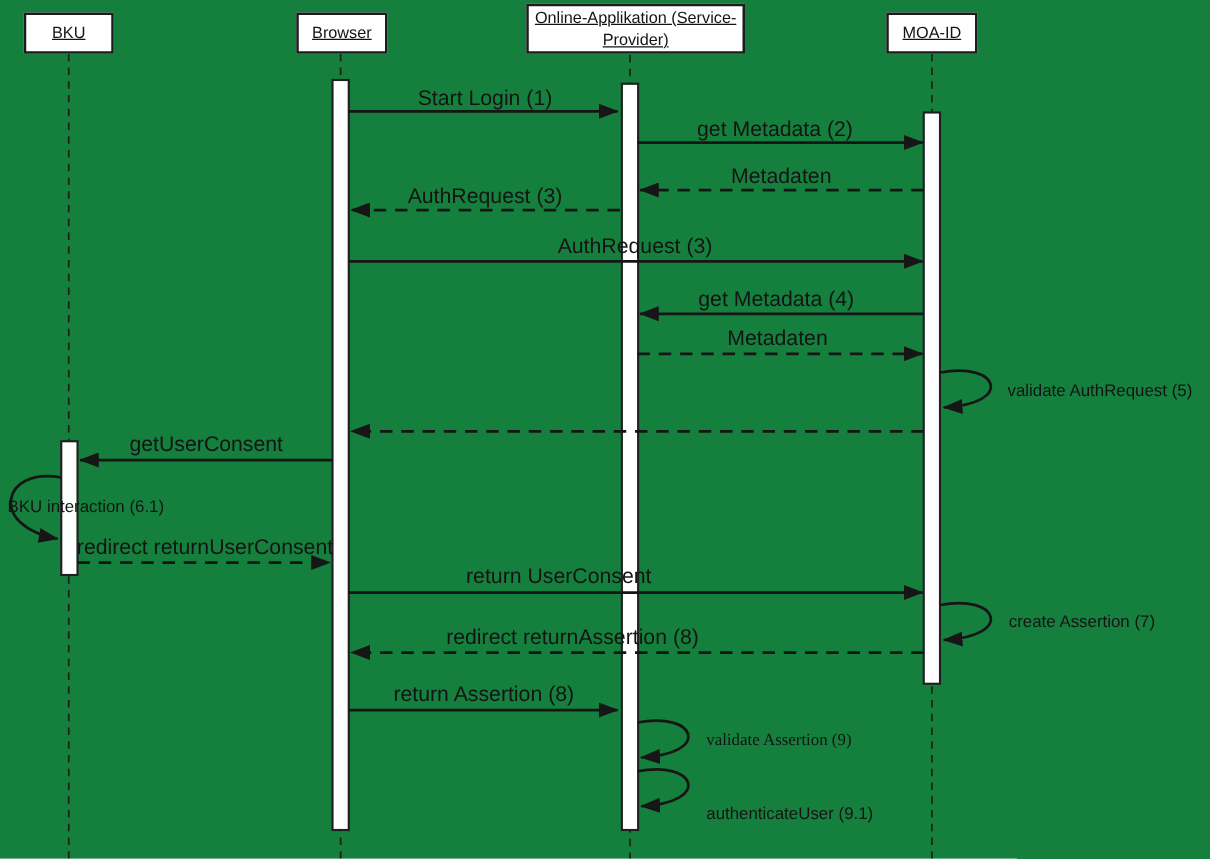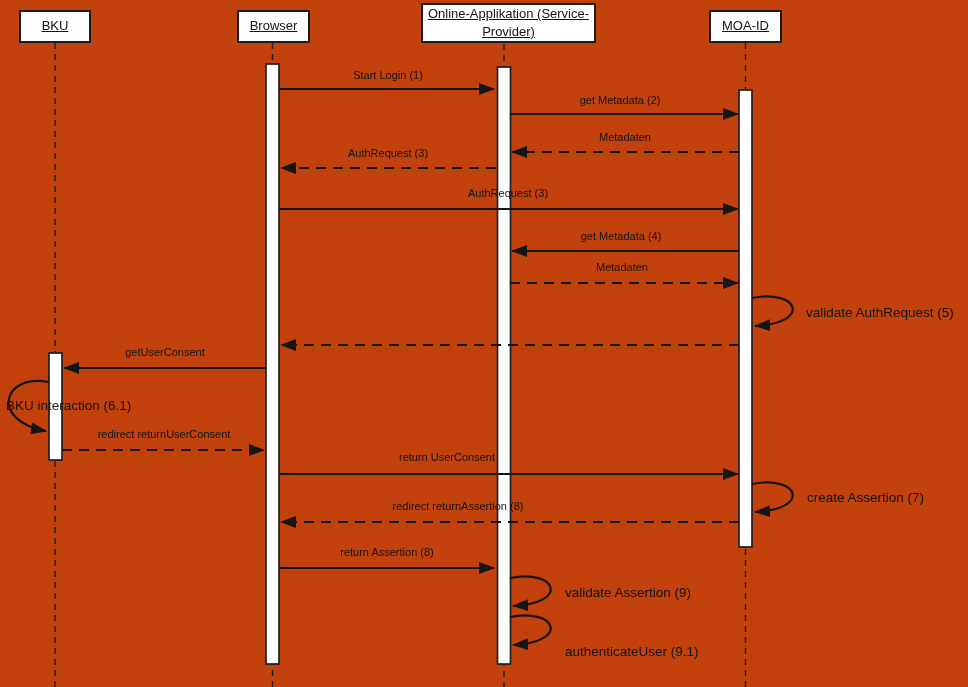--- a/index.html
+++ b/index.html
@@ -1,20 +1,20 @@
 <!DOCTYPE html>
 <html><head>
 <meta charset="utf-8">
 <style>
   html, body { margin: 0; padding: 0; background: #fff; }
   .canvas {
     position: relative;
     width: 968px;
     height: 687px;
-    background: #c2410c;
+    background: #15803d;
     font-family: "Liberation Sans", sans-serif;
     color: #141414;
     overflow: hidden;
   }
   .layer { position: absolute; left: 0; top: 0; }
   .lifeline { stroke: #1f1f1f; stroke-width: 1.4; stroke-dasharray: 6 5; fill: none; }
   .act { fill: #ffffff; stroke: #1f1f1f; stroke-width: 1.7; }
   .msg { stroke: #161616; stroke-width: 2.2; fill: none; }
   .dashed { stroke-dasharray: 10 7; }
   .loop { fill: none; stroke: #161616; stroke-width: 2.2; }
@@ -30,21 +30,21 @@
   }
   .actor span {
     text-decoration: underline;
     font-size: 13px;
     line-height: 1.4;
     padding: 0 2px;
   }
   .mlabel {
     position: absolute;
     transform: translateX(-50%);
-    font-size: 11px;
+    font-size: 17px;
     white-space: nowrap;
   }
   .llabel {
     position: absolute;
     transform: translateY(-50%);
     font-size: 13.5px;
     white-space: nowrap;
   }
 </style>
 </head>
@@ -110,16 +110,16 @@
   <div class="mlabel" style="left:621px; top:230px;">get Metadata (4)</div>
   <div class="mlabel" style="left:622px; top:261px;">Metadaten</div>
   <div class="llabel" style="left:806px; top:312px;text-align:center;">validate AuthRequest (5)</div>
   <div class="mlabel" style="left:165px; top:346px;">getUserConsent</div>
   <div class="llabel" style="left:6px;   top:405px;">BKU interaction (6.1)</div>
   <div class="mlabel" style="left:164px; top:428px;">redirect returnUserConsent</div>
   <div class="mlabel" style="left:447px; top:451px;">return UserConsent</div>
   <div class="llabel" style="left:807px; top:497px;">create Assertion (7)</div>
   <div class="mlabel" style="left:442px; top:500px;margin-left:16px;">redirect returnAssertion (8)</div>
   <div class="mlabel" style="left:387px; top:546px;">return Assertion (8)</div>
-  <div class="llabel" style="left:565px; top:592px;">validate Assertion (9)</div>
+  <div class="llabel" style="left:565px; top:592px;font-family:Liberation Serif, serif;">validate Assertion (9)</div>
   <div class="llabel" style="left:565px; top:631px;margin-top:20px;">authenticateUser (9.1)</div>
 
 </div>
 
 </body></html>

